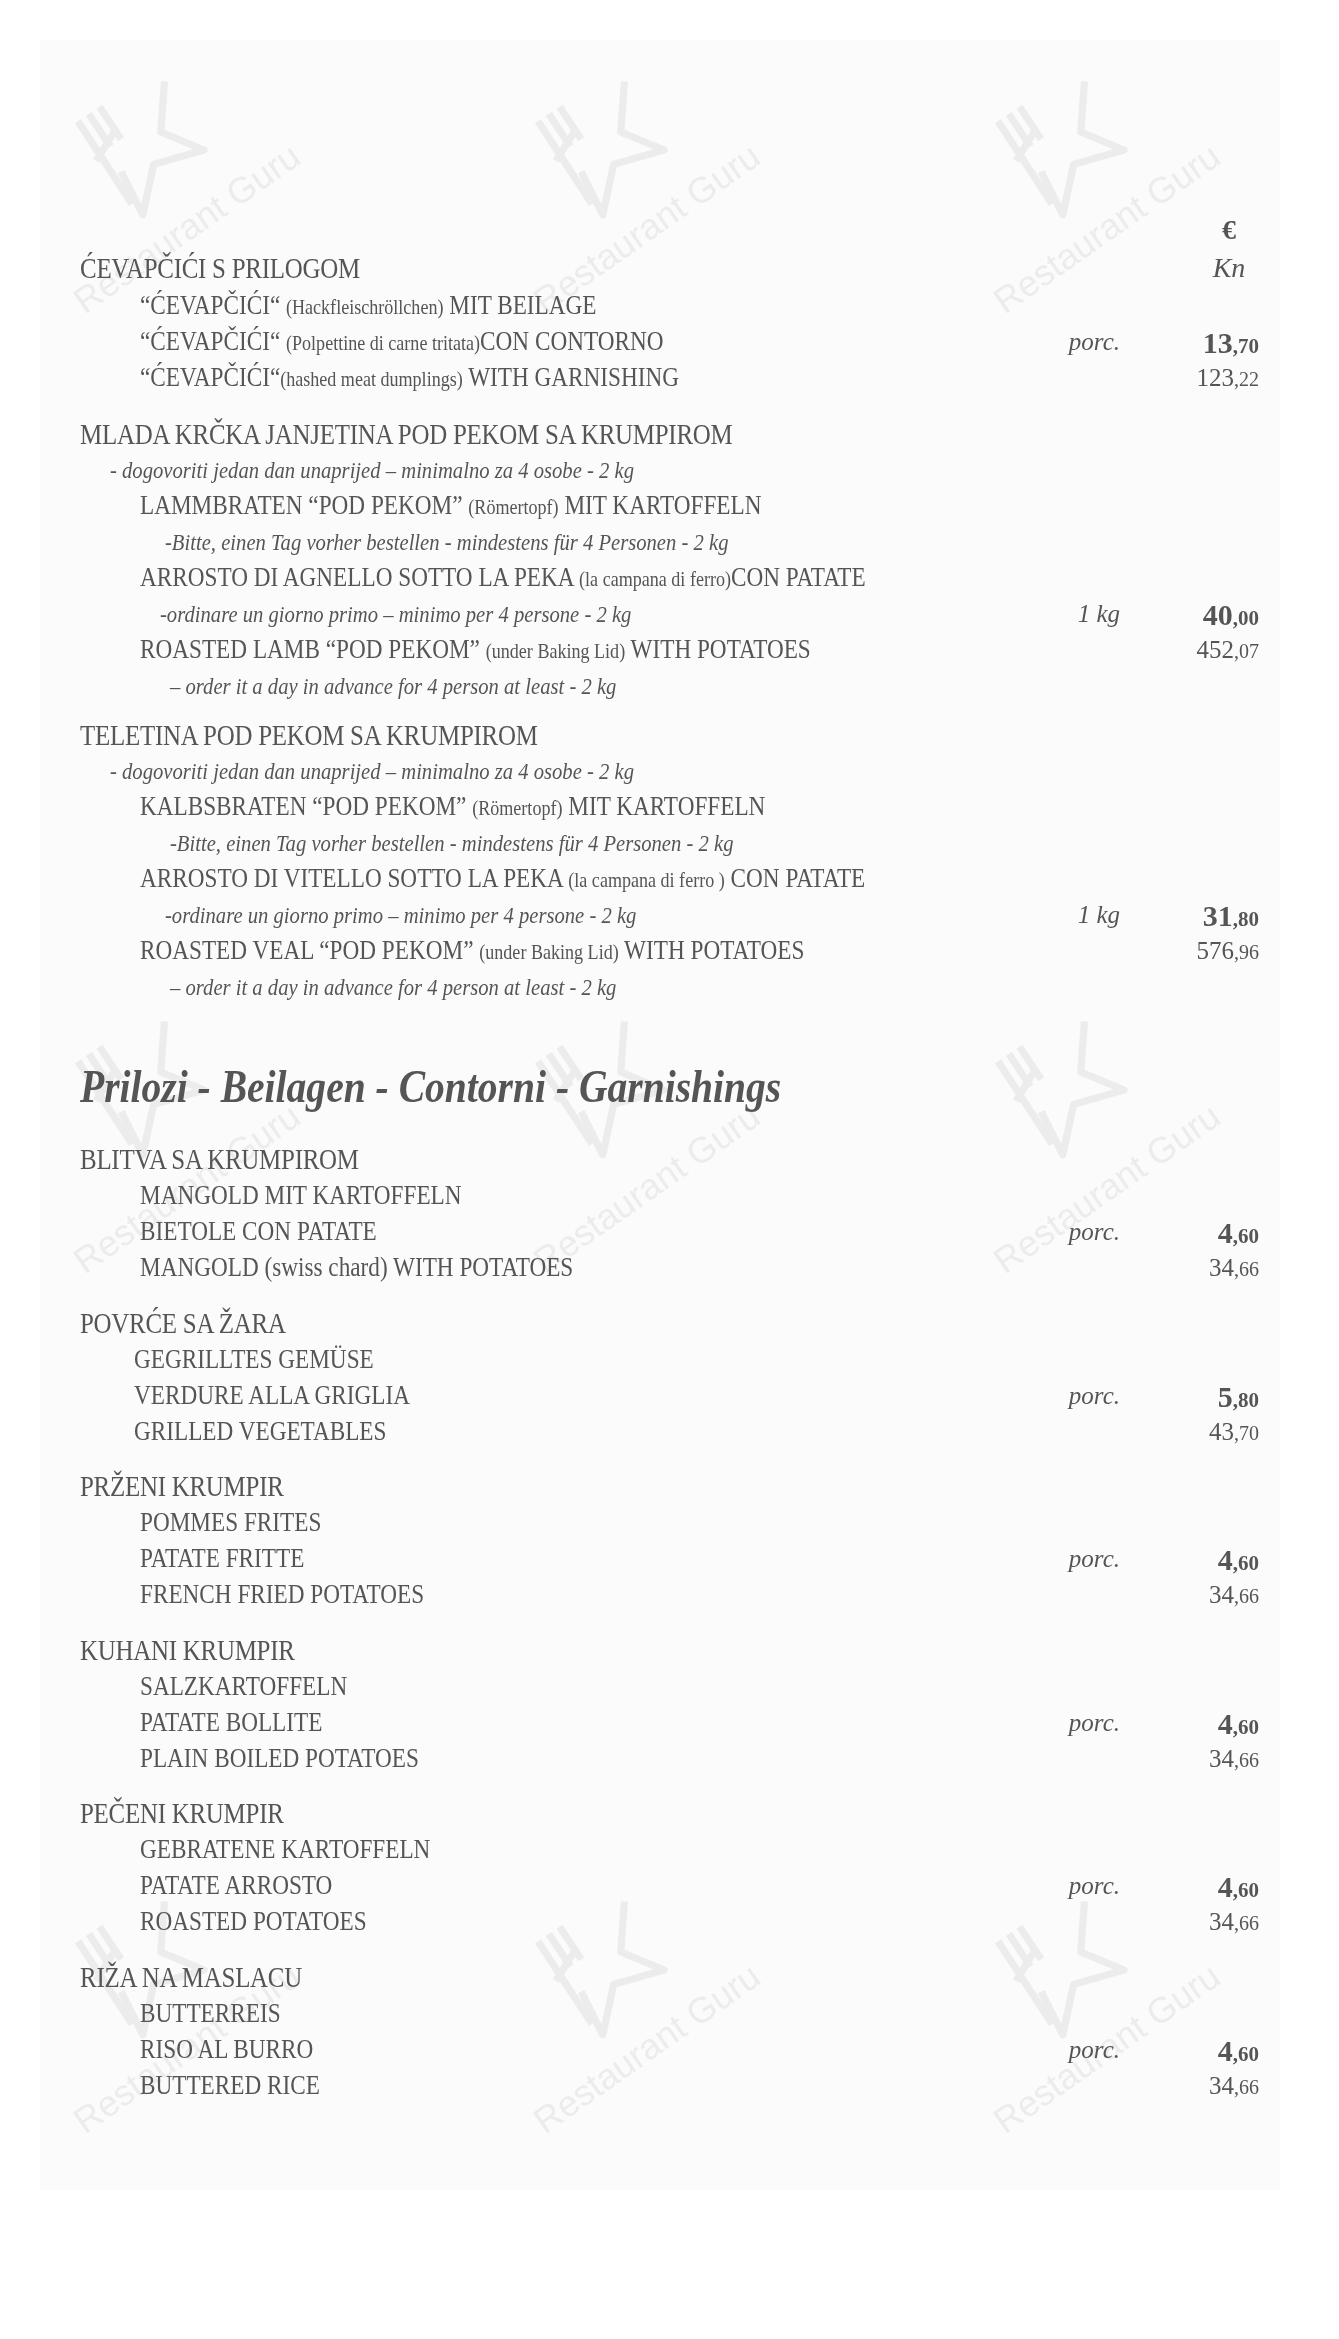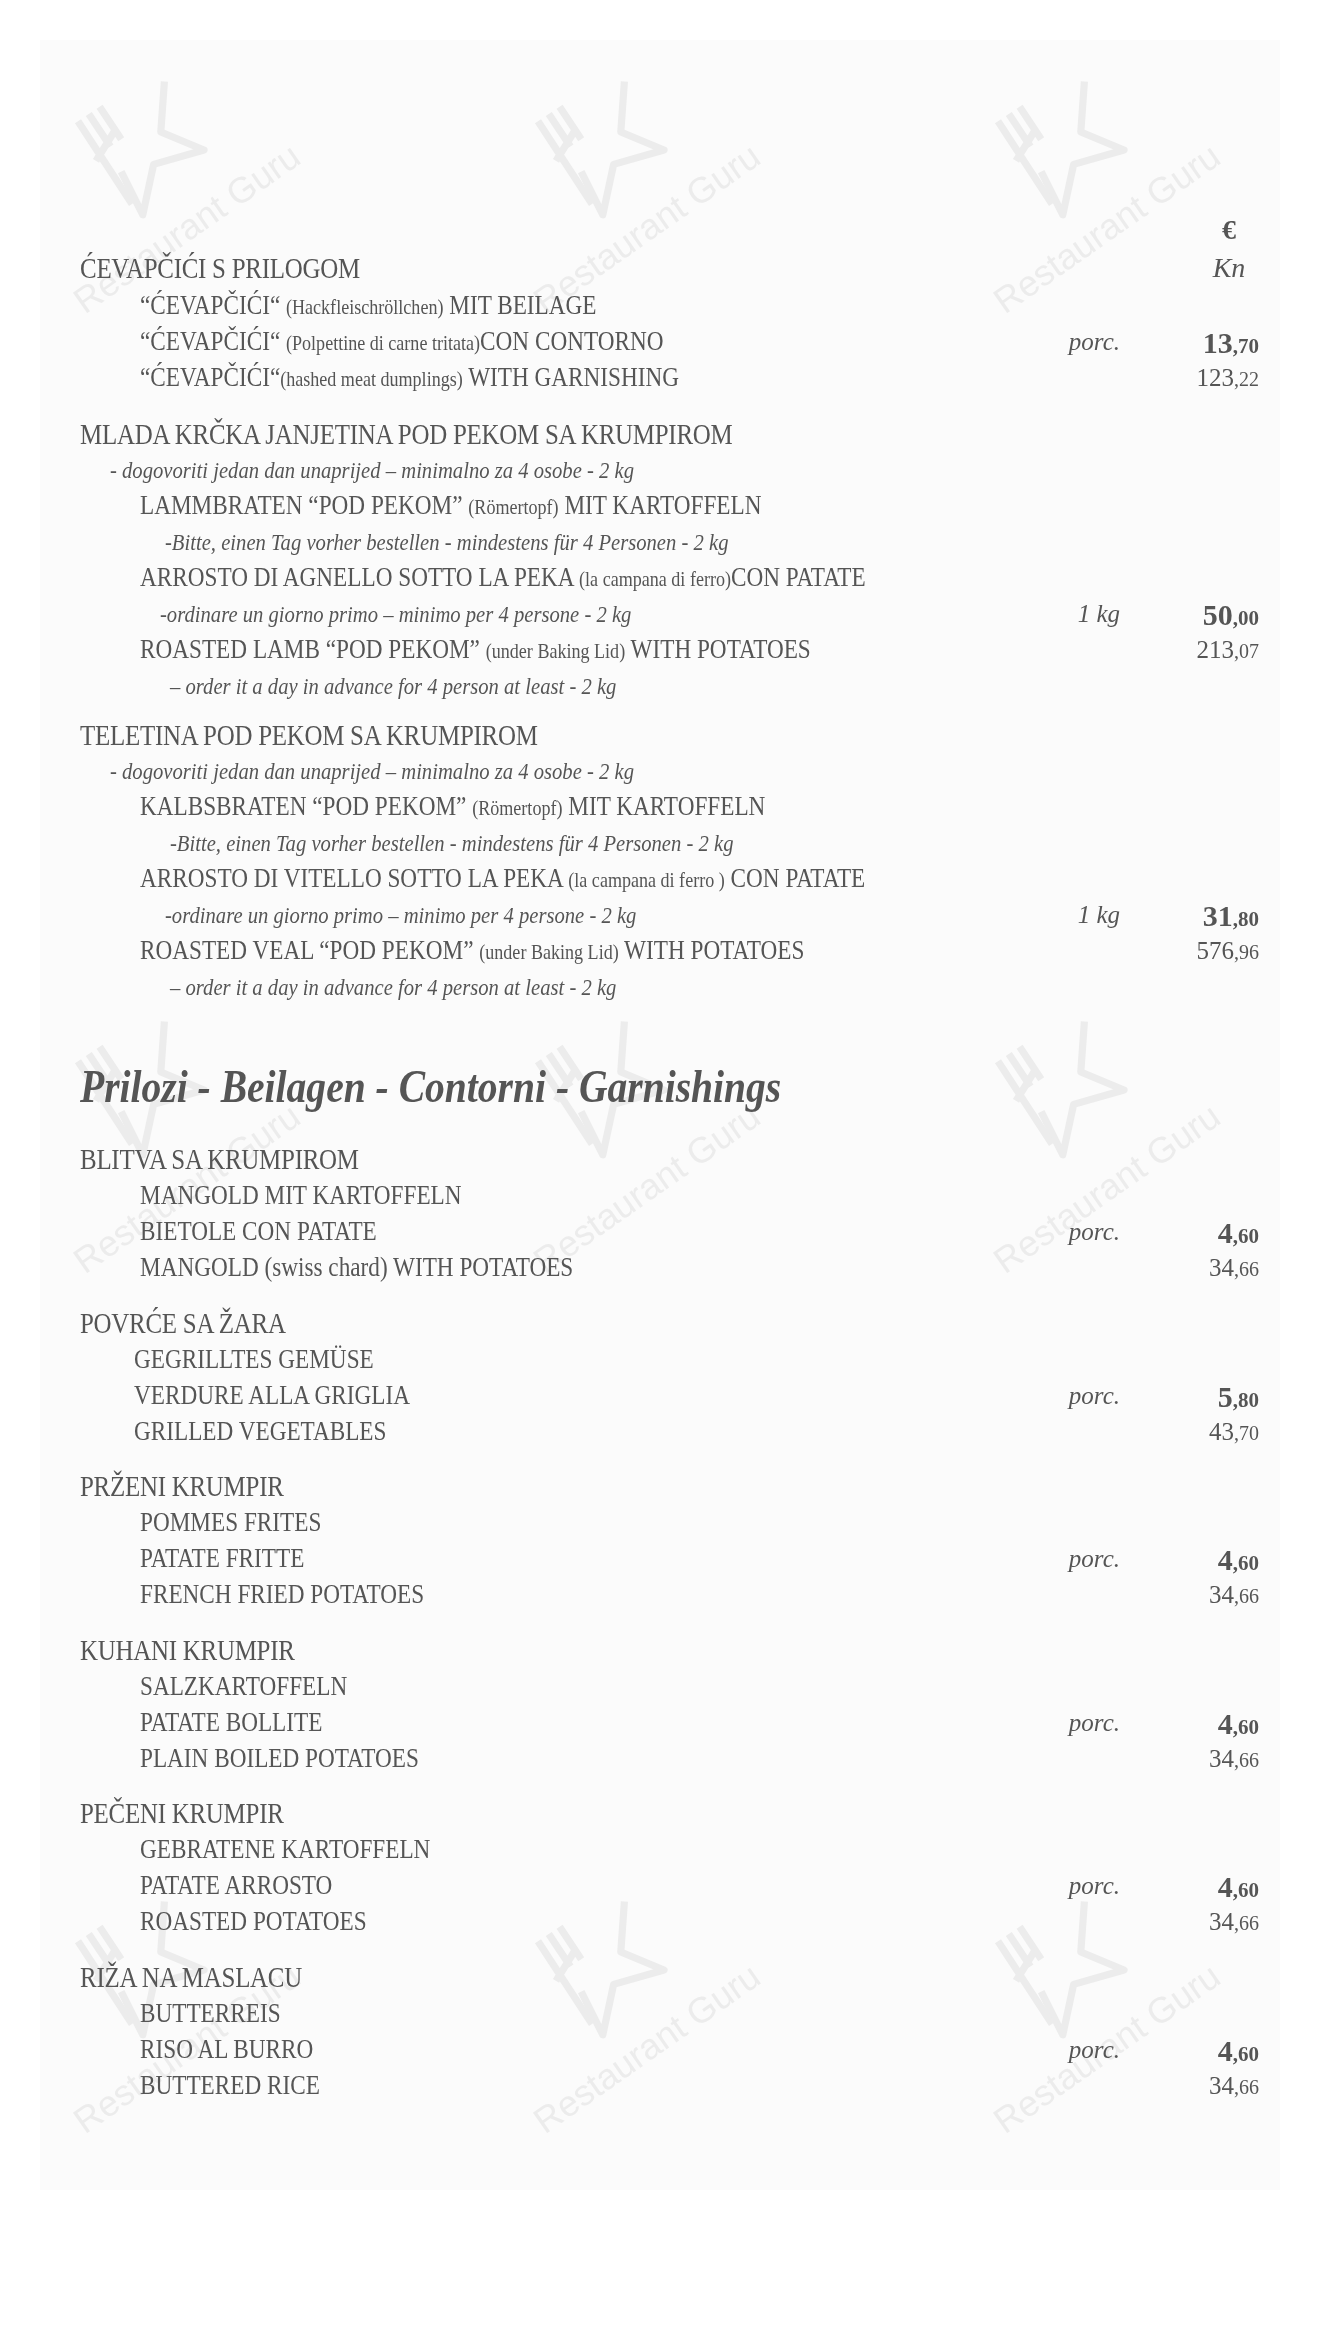--- a/index.html
+++ b/index.html
@@ -151,22 +151,22 @@
   <div class="line note" style="left:165px;top:529px;">-Bitte, einen Tag vorher bestellen - mindestens für 4 Personen - 2 kg</div>
   <div class="line sub" style="top:562px;">
     <span>ARROSTO DI AGNELLO SOTTO LA PEKA </span><span class="small">(la campana di ferro)</span><span>CON PATATE</span>
   </div>
   <div class="line note" style="left:160px;top:601px;">-ordinare un giorno primo – minimo per 4 persone - 2 kg</div>
   <div class="line sub" style="top:634px;">
     <span>ROASTED LAMB “POD PEKOM” </span><span class="small">(under Baking Lid)</span><span> WITH POTATOES</span>
   </div>
   <div class="line note" style="left:170px;top:673px;">– order it a day in advance for 4 person at least - 2 kg</div>
   <div class="unit" style="top:600px;">1 kg</div>
-  <div class="price" style="top:598px;"><span class="big">50</span><span class="dec">,00</span></div>
-  <div class="kn" style="top:636px;"><span>213</span><span class="dec">,07</span></div>
+  <div class="price" style="top:598px;"><span class="big">40</span><span class="dec">,00</span></div>
+  <div class="kn" style="top:636px;"><span>452</span><span class="dec">,07</span></div>
 </div>
 
 <div>
   <div class="line hdr" style="top:719px;">TELETINA POD PEKOM SA KRUMPIROM</div>
   <div class="line note" style="left:110px;top:758px;">- dogovoriti jedan dan unaprijed – minimalno za 4 osobe - 2 kg</div>
   <div class="line sub" style="top:791px;">
     <span>KALBSBRATEN “POD PEKOM” </span><span class="small">(Römertopf)</span><span> MIT KARTOFFELN</span>
   </div>
   <div class="line note" style="left:170px;top:830px;">-Bitte, einen Tag vorher bestellen - mindestens für 4 Personen - 2 kg</div>
   <div class="line sub" style="top:863px;">

